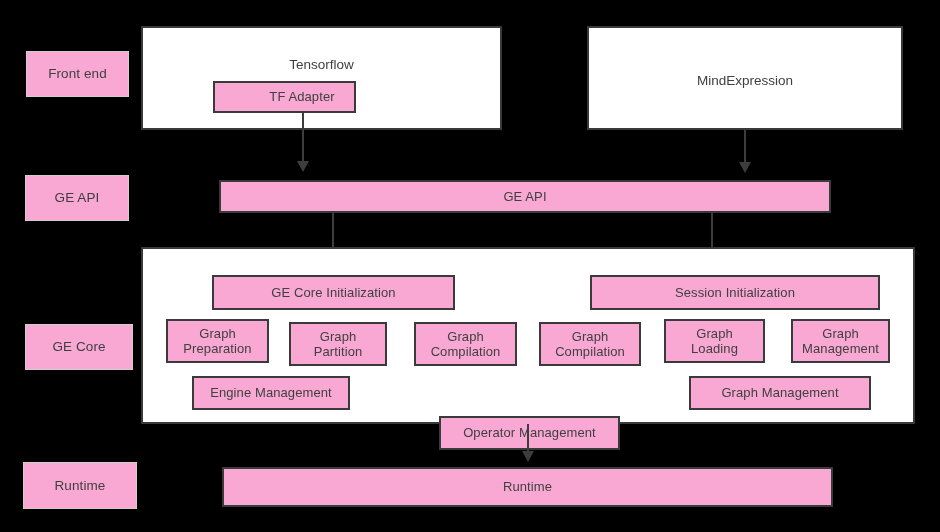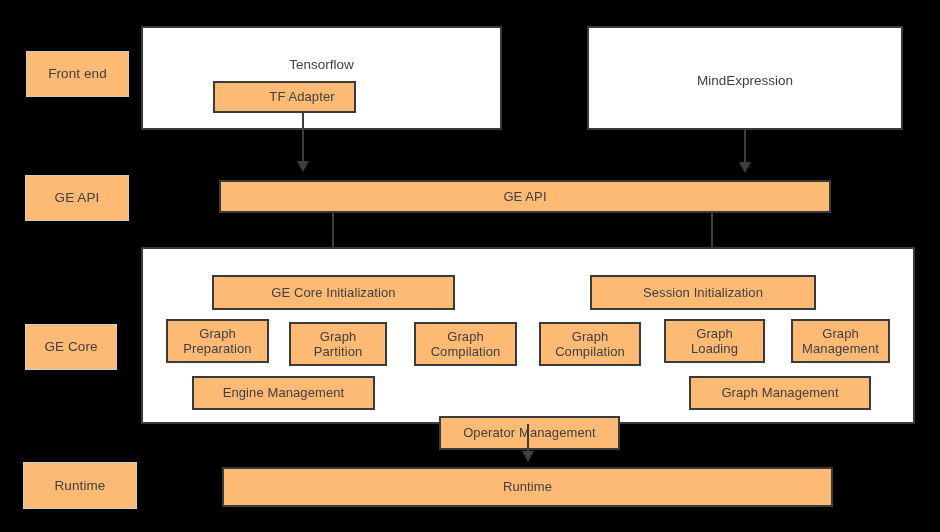--- a/index.html
+++ b/index.html
@@ -11,21 +11,21 @@
     position: relative;
     width: 940px;
     height: 532px;
     background: #000000;
     font-family: "Liberation Sans", sans-serif;
     overflow: hidden;
   }
   .box {
     position: absolute;
     box-sizing: border-box;
-    background: #fdba74;
+    background: #f9a8d4;
     border: 2px solid #3a3a3a;
     color: #404040;
     display: flex;
     align-items: center;
     justify-content: center;
     text-align: center;
     line-height: 1.18;
     font-size: 13px;
     letter-spacing: 0.1px;
   }
@@ -78,21 +78,21 @@
 <div id="canvas">
 
   <div class="box stage-label" style="left:26px; top:51px; width:103px; height:46px;">
     <span>Front end</span>
   </div>
 
   <div class="box stage-label" style="left:25px; top:175px; width:104px; height:46px;">
     <span>GE API</span>
   </div>
 
-  <div class="box stage-label" style="left:25px; top:324px; width:92px; height:46px;">
+  <div class="box stage-label" style="left:25px; top:324px; width:108px; height:46px;">
     <span>GE Core</span>
   </div>
 
   <div class="box stage-label" style="left:23px; top:462px; width:114px; height:47px;">
     <span>Runtime</span>
   </div>
 
   <div class="outer-panel" style="left:141px; top:26px; width:361px; height:104px;">
     <div class="panel-title" style="top:29px;">Tensorflow</div>
   </div>
@@ -118,21 +118,21 @@
   <div class="arrowhead" style="left:327px; top:259px;"></div>
 
   <div class="conn" style="left:711px; top:213px; height:51px;"></div>
   <div class="arrowhead" style="left:706px; top:259px;"></div>
 
   <div class="outer-panel" style="left:141px; top:247px; width:774px; height:177px;"></div>
 
   <div class="box inner-box" style="left:212px; top:275px; width:243px; height:35px;">
     <span>GE Core Initialization</span>
   </div>
-  <div class="box inner-box" style="left:590px; top:275px; width:226px; height:35px;">
+  <div class="box inner-box" style="left:590px; top:275px; width:290px; height:35px;">
     <span>Session Initialization</span>
   </div>
 
   <div class="box inner-box" style="left:166px; top:319px; width:103px; height:44px;">
     <span>
       <span>Graph</span><br><span>Preparation</span>
     </span>
   </div>
   <div class="box inner-box" style="left:289px; top:322px; width:98px; height:44px;">
     <span>
@@ -153,21 +153,21 @@
     <span>
       <span>Graph</span><br><span>Loading</span>
     </span>
   </div>
   <div class="box inner-box" style="left:791px; top:319px; width:99px; height:44px;">
     <span>
       <span>Graph</span><br><span>Management</span>
     </span>
   </div>
 
-  <div class="box inner-box" style="left:192px; top:376px; width:183px; height:34px;">
+  <div class="box inner-box" style="left:192px; top:376px; width:158px; height:34px;">
     <span>Engine Management</span>
   </div>
   <div class="box inner-box" style="left:439px; top:376px; width:181px; height:34px;margin-top:40px;">
     <span>Operator Management</span>
   </div>
   <div class="box inner-box" style="left:689px; top:376px; width:182px; height:34px;text-align:right;">
     <span>Graph Management</span>
   </div>
 
   <div class="conn" style="left:527px; top:424px; height:33px;"></div>

